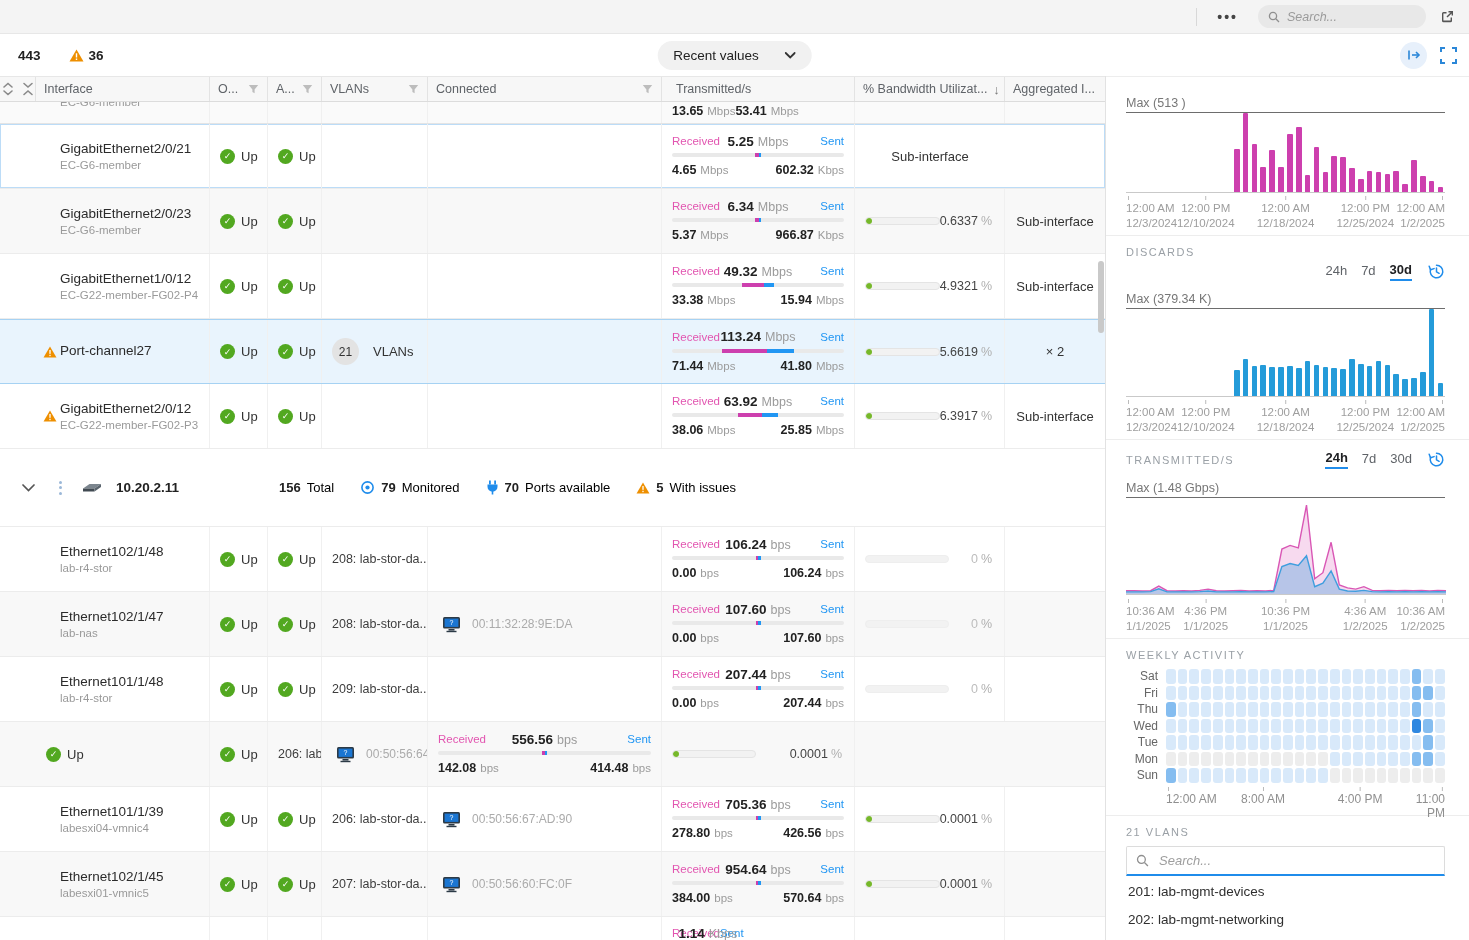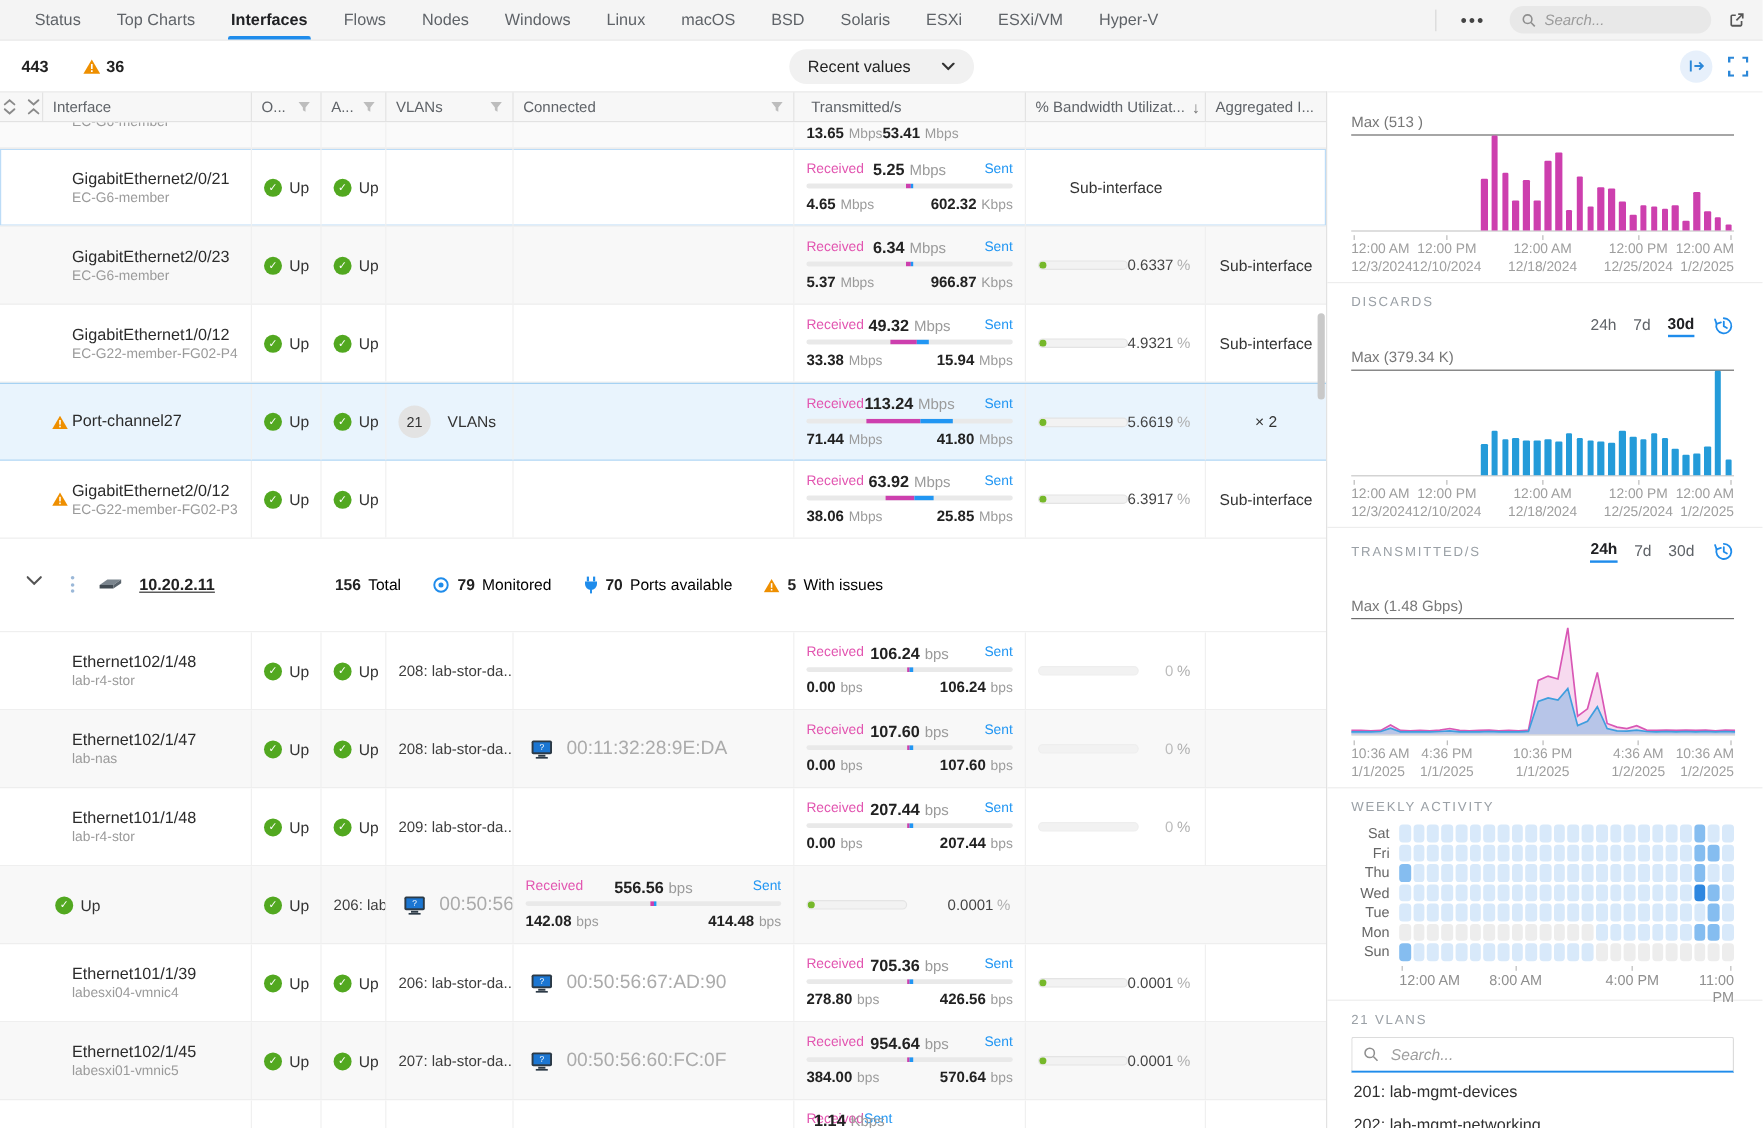--- a/index.html
+++ b/index.html
@@ -51,21 +51,21 @@
   .warn-slot{width:20px;flex:0 0 20px;display:flex;justify-content:center;}
   .if-name{font-size:13.5px;color:#2b2b2b;line-height:1.25;}
   .if-sub{font-size:11.5px;color:#9a9a9a;margin-top:2px;}
   .chip{display:flex;align-items:center;gap:6px;padding-left:10px;}
   .chip .dot{width:15px;height:15px;border-radius:50%;background:#52a820;color:#fff;font-size:9px;display:flex;align-items:center;justify-content:center;font-weight:bold;}
   .chip .lb{font-size:13px;color:#333;}
   .vlan-badge{width:27px;height:27px;border-radius:50%;background:#e3e3e3;display:flex;align-items:center;justify-content:center;font-size:12px;color:#333;margin-left:10px;}
   .vlan-badge-lb{font-size:13px;color:#333;margin-left:14px;}
   .vlan-txt{font-size:12.5px;color:#3d3d3d;padding-left:10px;white-space:nowrap;}
   .conn{padding-left:14px;gap:9px;}
-  .mac{font-size:16px;color:#ababab;}
+  .mac{font-size:12px;color:#ababab;}
   .tx-cell{flex-direction:column;justify-content:center;padding:0 10px;align-items:stretch;}
   .tx-l1{display:flex;align-items:center;font-size:11.5px;}
   .tx-l1 .rxl{color:#e255b0;}
   .tx-l1 .txl{color:#2196f3;margin-left:auto;}
   .tx-l1 .tot{position:absolute;left:50%;transform:translateX(-50%);white-space:nowrap;}
   .tx-l1{position:relative;}
   .tot b{font-size:13.5px;color:#222;}
   .tot i{font-style:normal;font-size:12.5px;color:#9b9b9b;margin-left:4px;}
   .tx-bar{height:4px;border-radius:2px;background:#e9e9e9;margin:6px 0 6px;display:flex;justify-content:center;overflow:hidden;}
   .tx-bar .rx{background:#cd3fae;height:4px;}
@@ -81,21 +81,21 @@
   .bw-val i{font-style:normal;color:#b0b0b0;margin-left:3px;}
   .bw-val.zero{color:#bdbdbd;}
   .agg{font-size:13px;color:#333;justify-content:center;}
   .row.clip-top{height:22px;min-height:22px;background:#fafafa;align-items:flex-start;border-bottom:1px solid #e4e4e4;}
   .row.clip-top .cell{align-items:flex-start;}
   .row.clip-bottom{height:23px;min-height:23px;border-bottom:none;align-items:flex-start;}
   .row.clip-bottom .cell{align-items:flex-start;}
 
   
   .dev-row{height:78px;display:flex;align-items:center;background:#fff;border-bottom:1px solid #ececec;}
-  .dev-left{display:flex;align-items:flex-start;text-decoration:underline;}
+  .dev-left{display:flex;align-items:center;}
   .dev-chevron{margin-left:22px;cursor:pointer;display:flex;}
   .kebab{margin-left:24px;display:flex;flex-direction:column;gap:2.5px;cursor:pointer;}
   .kebab span{width:3px;height:3px;border-radius:50%;background:#9bb8d8;}
   .dev-icon{margin-left:18px;display:flex;}
   .dev-ip{font-size:13.5px;font-weight:bold;color:#222;margin-left:12px;}
   .dev-stats{display:flex;align-items:center;gap:26px;margin-left:100px;font-size:13px;}
   .stat{display:flex;align-items:center;gap:6px;}
   .stat b{color:#222;}
   .stat span{color:#000000;}
 
@@ -137,35 +137,20 @@
   .vlan-search input::placeholder{color:#9e9e9e;}
   .vlan-list{margin-top:2px;}
   .vlan-item{font-size:13.5px;color:#2f2f2f;padding:6.5px 2px;cursor:pointer;white-space:nowrap;}
 </style>
 </head>
 <body>
 
 <div class="app">
 
   <header class="nav">
-    <div class="tabs" id="nav-tabs">
-        <div class="tab">Status</div>
-        <div class="tab">Top Charts</div>
-        <div class="tab active">Interfaces</div>
-        <div class="tab">Flows</div>
-        <div class="tab">Nodes</div>
-        <div class="tab">Windows</div>
-        <div class="tab">Linux</div>
-        <div class="tab">macOS</div>
-        <div class="tab">BSD</div>
-        <div class="tab">Solaris</div>
-        <div class="tab">ESXi</div>
-        <div class="tab">ESXi/VM</div>
-        <div class="tab">Hyper-V</div>
-      </div>
     <div class="nav-right">
       <div class="nav-sep"></div>
       <div class="more-btn">•••</div>
       <div class="search-pill">
         <span style="display:flex">
           <svg width="12" height="12" viewBox="0 0 12 12">
               <circle cx="5" cy="5" r="3.6" fill="none" stroke="#8f8f8f" stroke-width="1.3"></circle>
               <line x1="7.8" y1="7.8" x2="11" y2="11" stroke="#8f8f8f" stroke-width="1.3"></line>
             </svg>
         </span>
@@ -1124,21 +1109,21 @@
               <span class="rng">30d</span>
               <span class="hist-icon">
                 <svg width="17" height="17" viewBox="0 0 17 17">
                   <path d="M8.5 2.2a6.3 6.3 0 1 1-6 4.4" fill="none" stroke="#1f8ceb" stroke-width="1.5" stroke-linecap="round"></path>
                   <path d="M1.2 3.2l1.3 3.6 3.6-1.2" fill="none" stroke="#1f8ceb" stroke-width="1.5" stroke-linecap="round"></path>
                   <path d="M8.5 5v3.8l2.6 1.5" fill="none" stroke="#1f8ceb" stroke-width="1.5" stroke-linecap="round"></path>
                 </svg>
               </span>
             </div>
         </div>
-        <div class="max-line" style="margin-top:27px;"><span>Max (1.48 Gbps)</span></div>
+        <div class="max-line" style="margin-top:9px;"><span>Max (1.48 Gbps)</span></div>
         <svg class="linechart" id="line-chart" width="320" height="98" viewBox="0 0 320 98">
             <path d="M0.0 92.7 L8.2 92.7 L16.4 93.0 L24.6 92.7 L32.8 88.1 L41.0 92.7 L49.2 93.0 L57.4 92.7 L65.6 93.0 L73.8 92.4 L82.1 91.1 L90.3 92.7 L98.5 93.0 L106.7 92.7 L114.9 92.4 L123.1 93.0 L131.3 92.7 L139.5 93.0 L147.7 92.4 L155.9 51.0 L164.1 47.4 L172.3 49.8 L180.5 7.2 L188.7 80.8 L196.9 74.7 L205.1 44.3 L213.3 86.9 L221.5 89.9 L229.7 91.1 L237.9 88.7 L246.2 92.4 L254.4 92.7 L262.6 92.4 L270.8 92.7 L279.0 92.4 L287.2 92.7 L295.4 92.4 L303.6 93.0 L311.8 92.4 L320.0 92.7 L320 96 L0 96 Z" fill="#d957b5" fill-opacity="0.22"></path>
             <path d="M0.0 92.7 L8.2 92.7 L16.4 93.0 L24.6 92.7 L32.8 88.1 L41.0 92.7 L49.2 93.0 L57.4 92.7 L65.6 93.0 L73.8 92.4 L82.1 91.1 L90.3 92.7 L98.5 93.0 L106.7 92.7 L114.9 92.4 L123.1 93.0 L131.3 92.7 L139.5 93.0 L147.7 92.4 L155.9 51.0 L164.1 47.4 L172.3 49.8 L180.5 7.2 L188.7 80.8 L196.9 74.7 L205.1 44.3 L213.3 86.9 L221.5 89.9 L229.7 91.1 L237.9 88.7 L246.2 92.4 L254.4 92.7 L262.6 92.4 L270.8 92.7 L279.0 92.4 L287.2 92.7 L295.4 92.4 L303.6 93.0 L311.8 92.4 L320.0 92.7" fill="none" stroke="#d957b5" stroke-width="1.4"></path>
             <path d="M0.0 93.9 L8.2 93.9 L16.4 93.9 L24.6 93.6 L32.8 90.8 L41.0 93.9 L49.2 93.9 L57.4 93.9 L65.6 93.9 L73.8 93.6 L82.1 93.0 L90.3 93.9 L98.5 93.9 L106.7 93.9 L114.9 93.6 L123.1 93.9 L131.3 93.9 L139.5 93.9 L147.7 93.6 L155.9 68.6 L164.1 65.6 L172.3 67.4 L180.5 57.7 L188.7 88.7 L196.9 85.1 L205.1 72.9 L213.3 91.1 L221.5 93.0 L229.7 93.3 L237.9 92.4 L246.2 93.6 L254.4 93.9 L262.6 93.6 L270.8 93.9 L279.0 93.6 L287.2 93.9 L295.4 93.6 L303.6 93.9 L311.8 93.6 L320.0 93.9 L320 96 L0 96 Z" fill="#3f9ede" fill-opacity="0.35"></path>
             <path d="M0.0 93.9 L8.2 93.9 L16.4 93.9 L24.6 93.6 L32.8 90.8 L41.0 93.9 L49.2 93.9 L57.4 93.9 L65.6 93.9 L73.8 93.6 L82.1 93.0 L90.3 93.9 L98.5 93.9 L106.7 93.9 L114.9 93.6 L123.1 93.9 L131.3 93.9 L139.5 93.9 L147.7 93.6 L155.9 68.6 L164.1 65.6 L172.3 67.4 L180.5 57.7 L188.7 88.7 L196.9 85.1 L205.1 72.9 L213.3 91.1 L221.5 93.0 L229.7 93.3 L237.9 92.4 L246.2 93.6 L254.4 93.9 L262.6 93.6 L270.8 93.9 L279.0 93.6 L287.2 93.9 L295.4 93.6 L303.6 93.9 L311.8 93.6 L320.0 93.9" fill="none" stroke="#3f9ede" stroke-width="1.4"></path>
             <line x1="0" y1="96.5" x2="320" y2="96.5" stroke="#c9c9c9"></line>
           </svg>
         <div class="xlabels" id="xl-tx">
             <div class="xl first">
               <span class="tick"></span>

